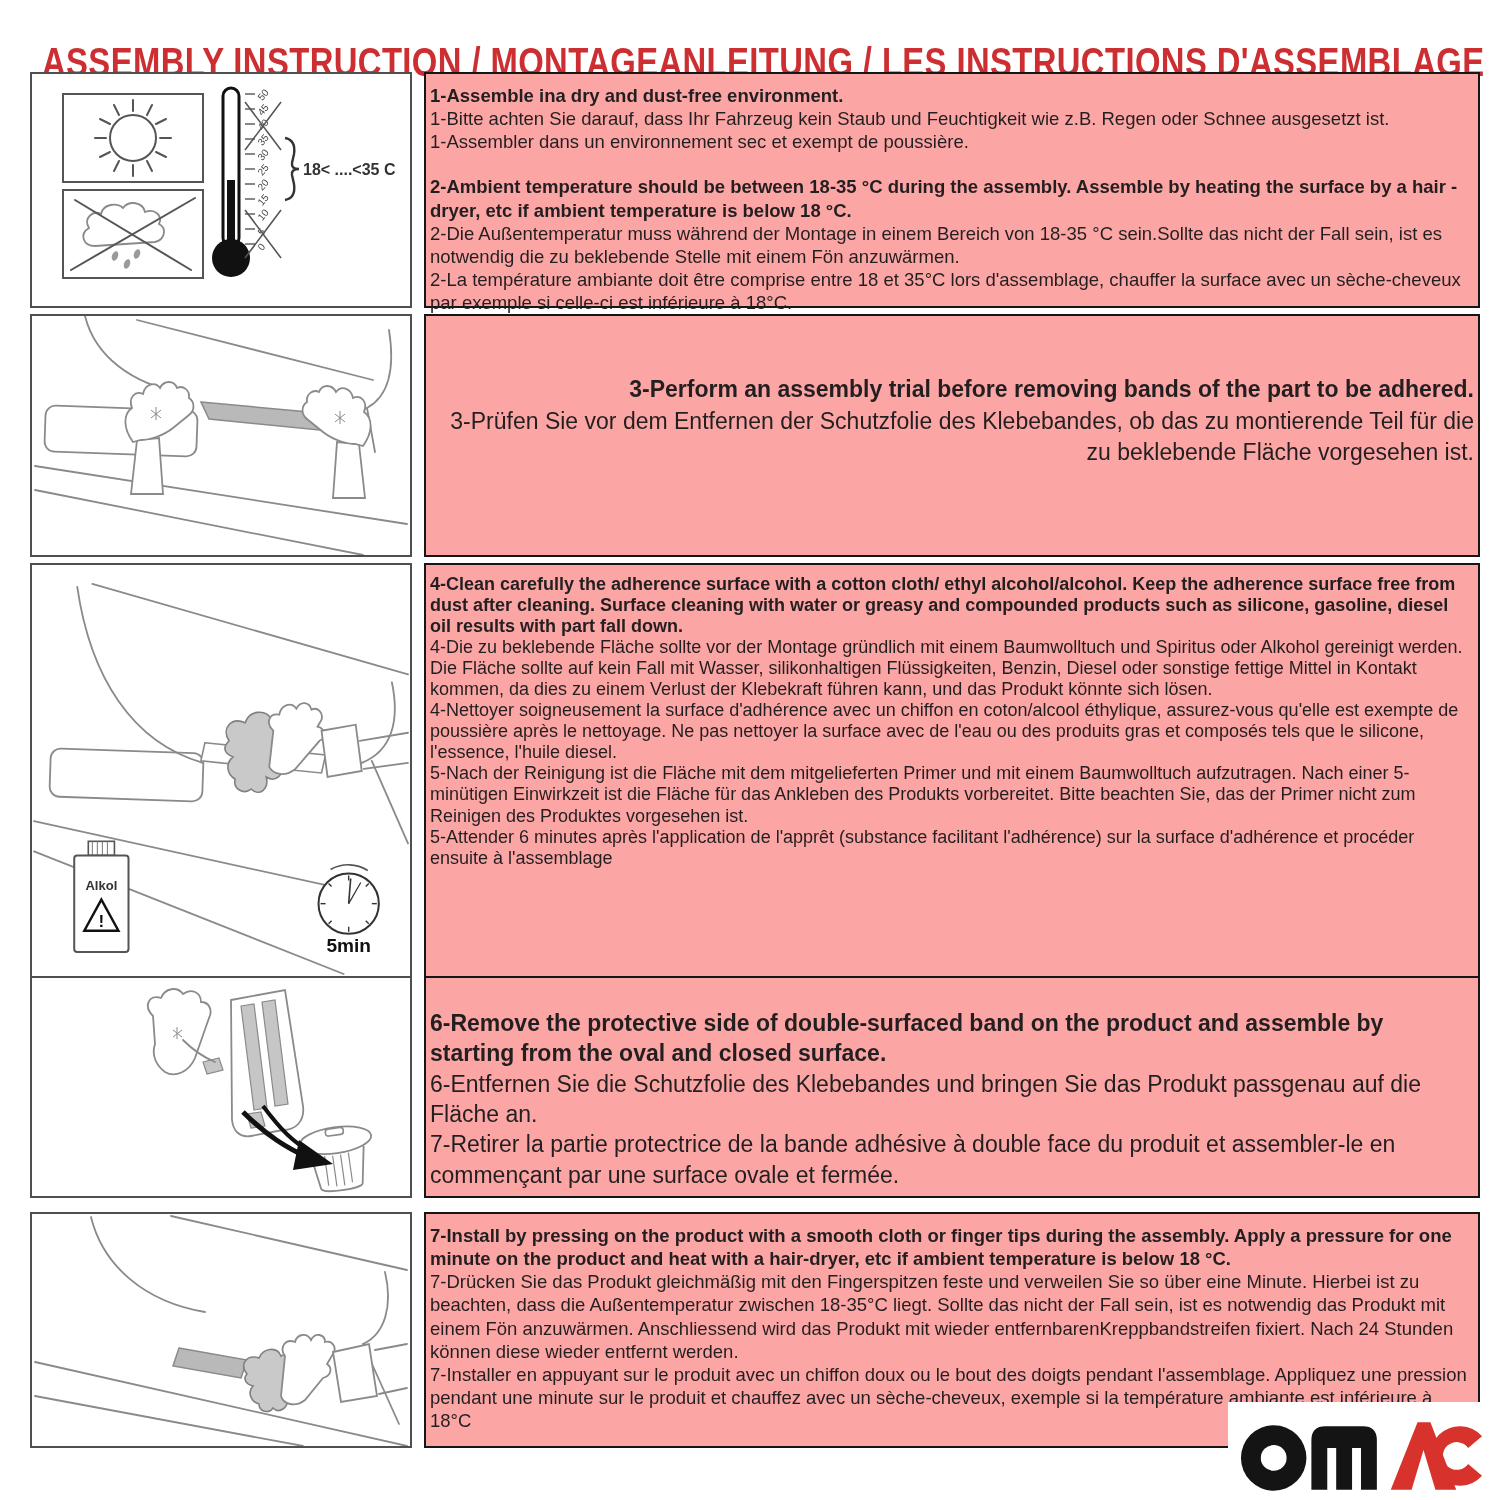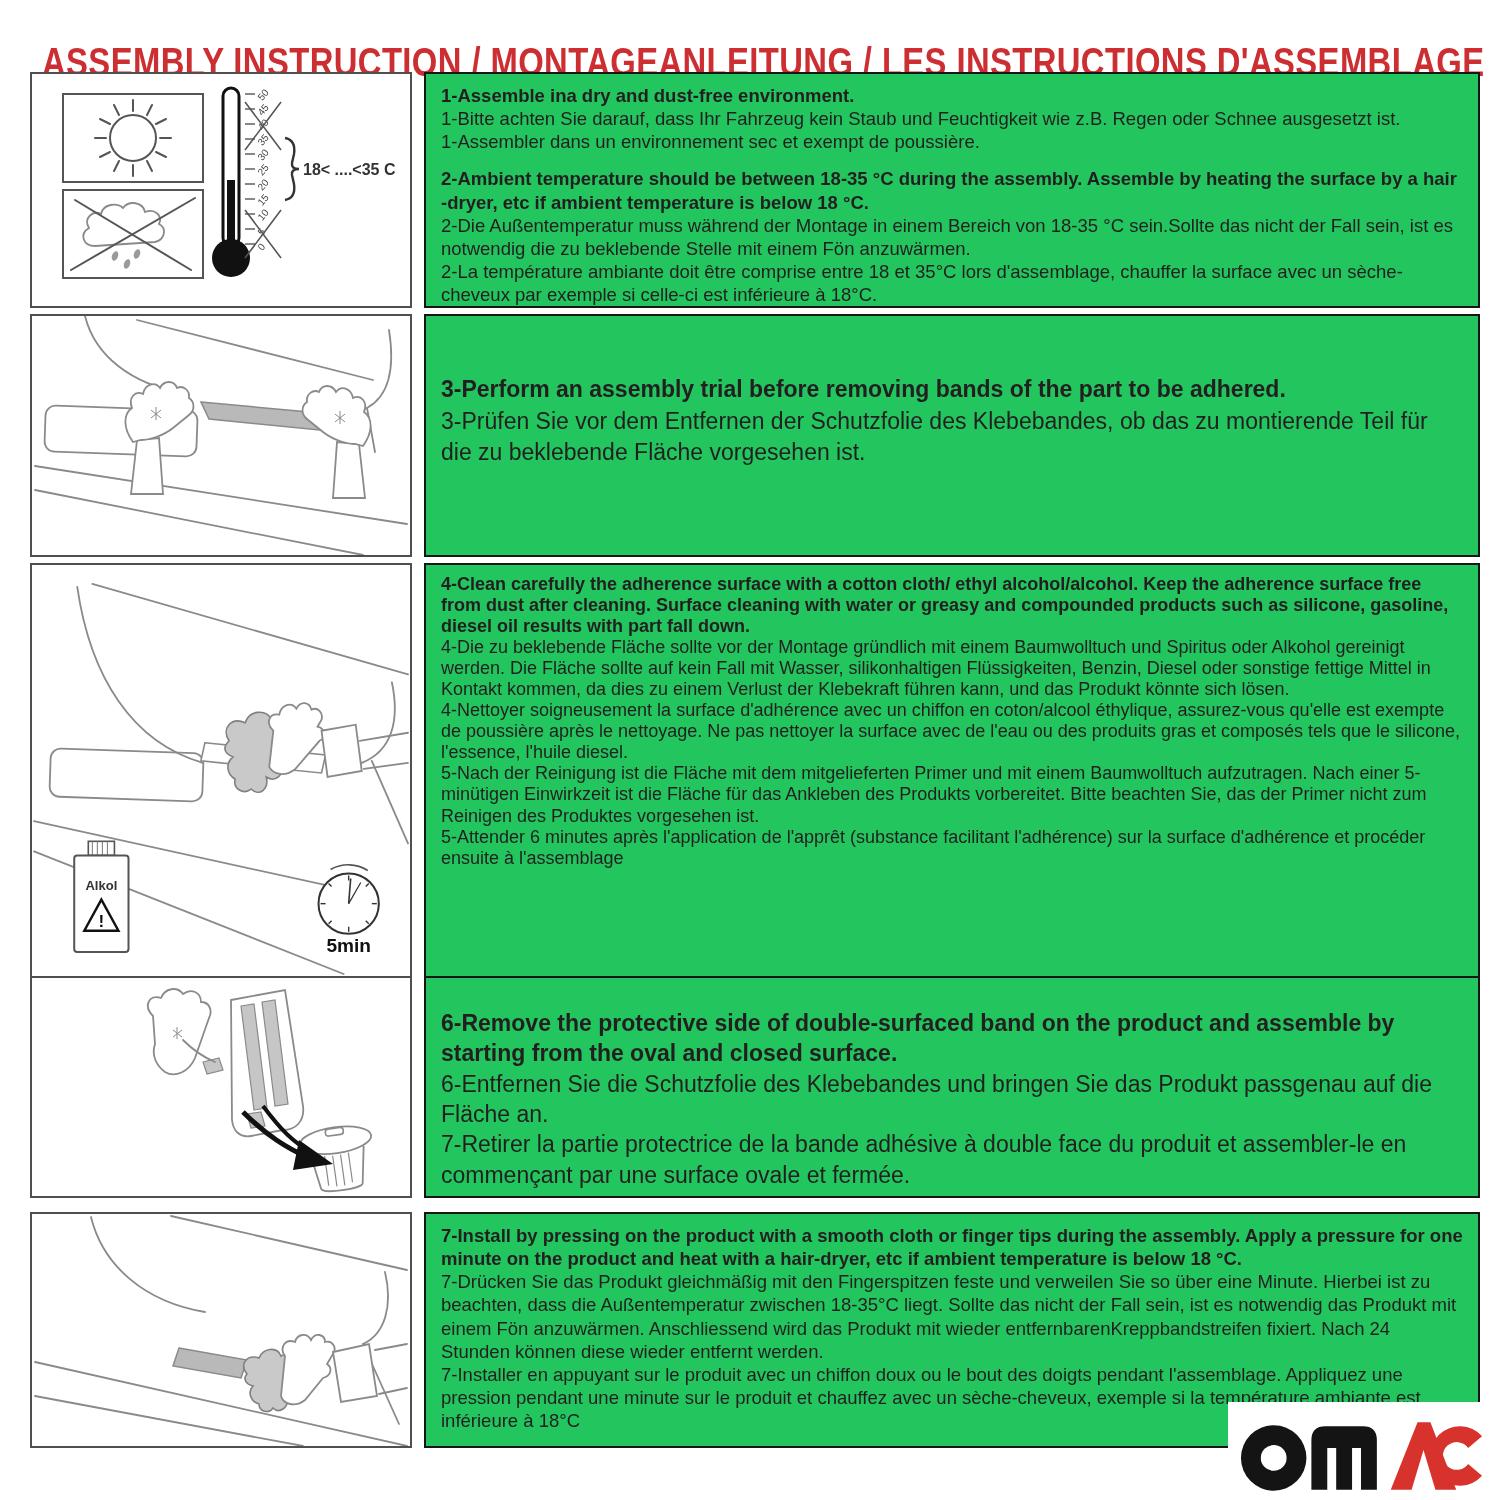--- a/index.html
+++ b/index.html
@@ -11,27 +11,27 @@
     position:absolute;left:42px;top:12px;font-size:41px;font-weight:bold;
     color:#cc2e31;white-space:nowrap;letter-spacing:0.5px;
     transform:scaleX(0.80);transform-origin:left center;
   }
   .illu{
     position:absolute;left:30px;width:382px;box-sizing:border-box;
     border:2px solid #4f4f4f;background:#fff;
   }
   .txt{
     position:absolute;left:424px;width:1056px;box-sizing:border-box;
-    border:2px solid #161616;background:#22c55e;padding:10px 15px;
+    border:2px solid #161616;background:#fca5a5;padding:10px 4px;
   }
   .p{margin:0;}
   .b{font-weight:bold;}
-  .gap{margin-top:14px;}
+  .gap{margin-top:22px;}
   #s1-illu,#s1-txt{top:72px;height:236px;}
-  #s2-illu,#s2-txt{top:314px;height:243px;}
+  #s2-illu,#s2-txt{top:314px;height:243px;text-align:right;}
   #s3-illu,#s3-txt{top:563px;height:436px;}
   #s4-illu,#s4-txt{top:976px;height:222px;}
   #s5-illu,#s5-txt{top:1212px;height:236px;}
   #s1-txt{font-size:18.5px;line-height:1.25;}
   #s2-txt{font-size:23px;line-height:1.38;padding-top:58px;}
   #s3-txt{font-size:18px;line-height:1.17;padding-top:9px;}
   #s3-txt .gap{margin-top:18px;}
   #s4-txt{font-size:23px;line-height:1.32;padding-top:30px;}
   #s5-txt{font-size:18.5px;line-height:1.25;}
   .illu svg{display:block;width:100%;height:100%;}

